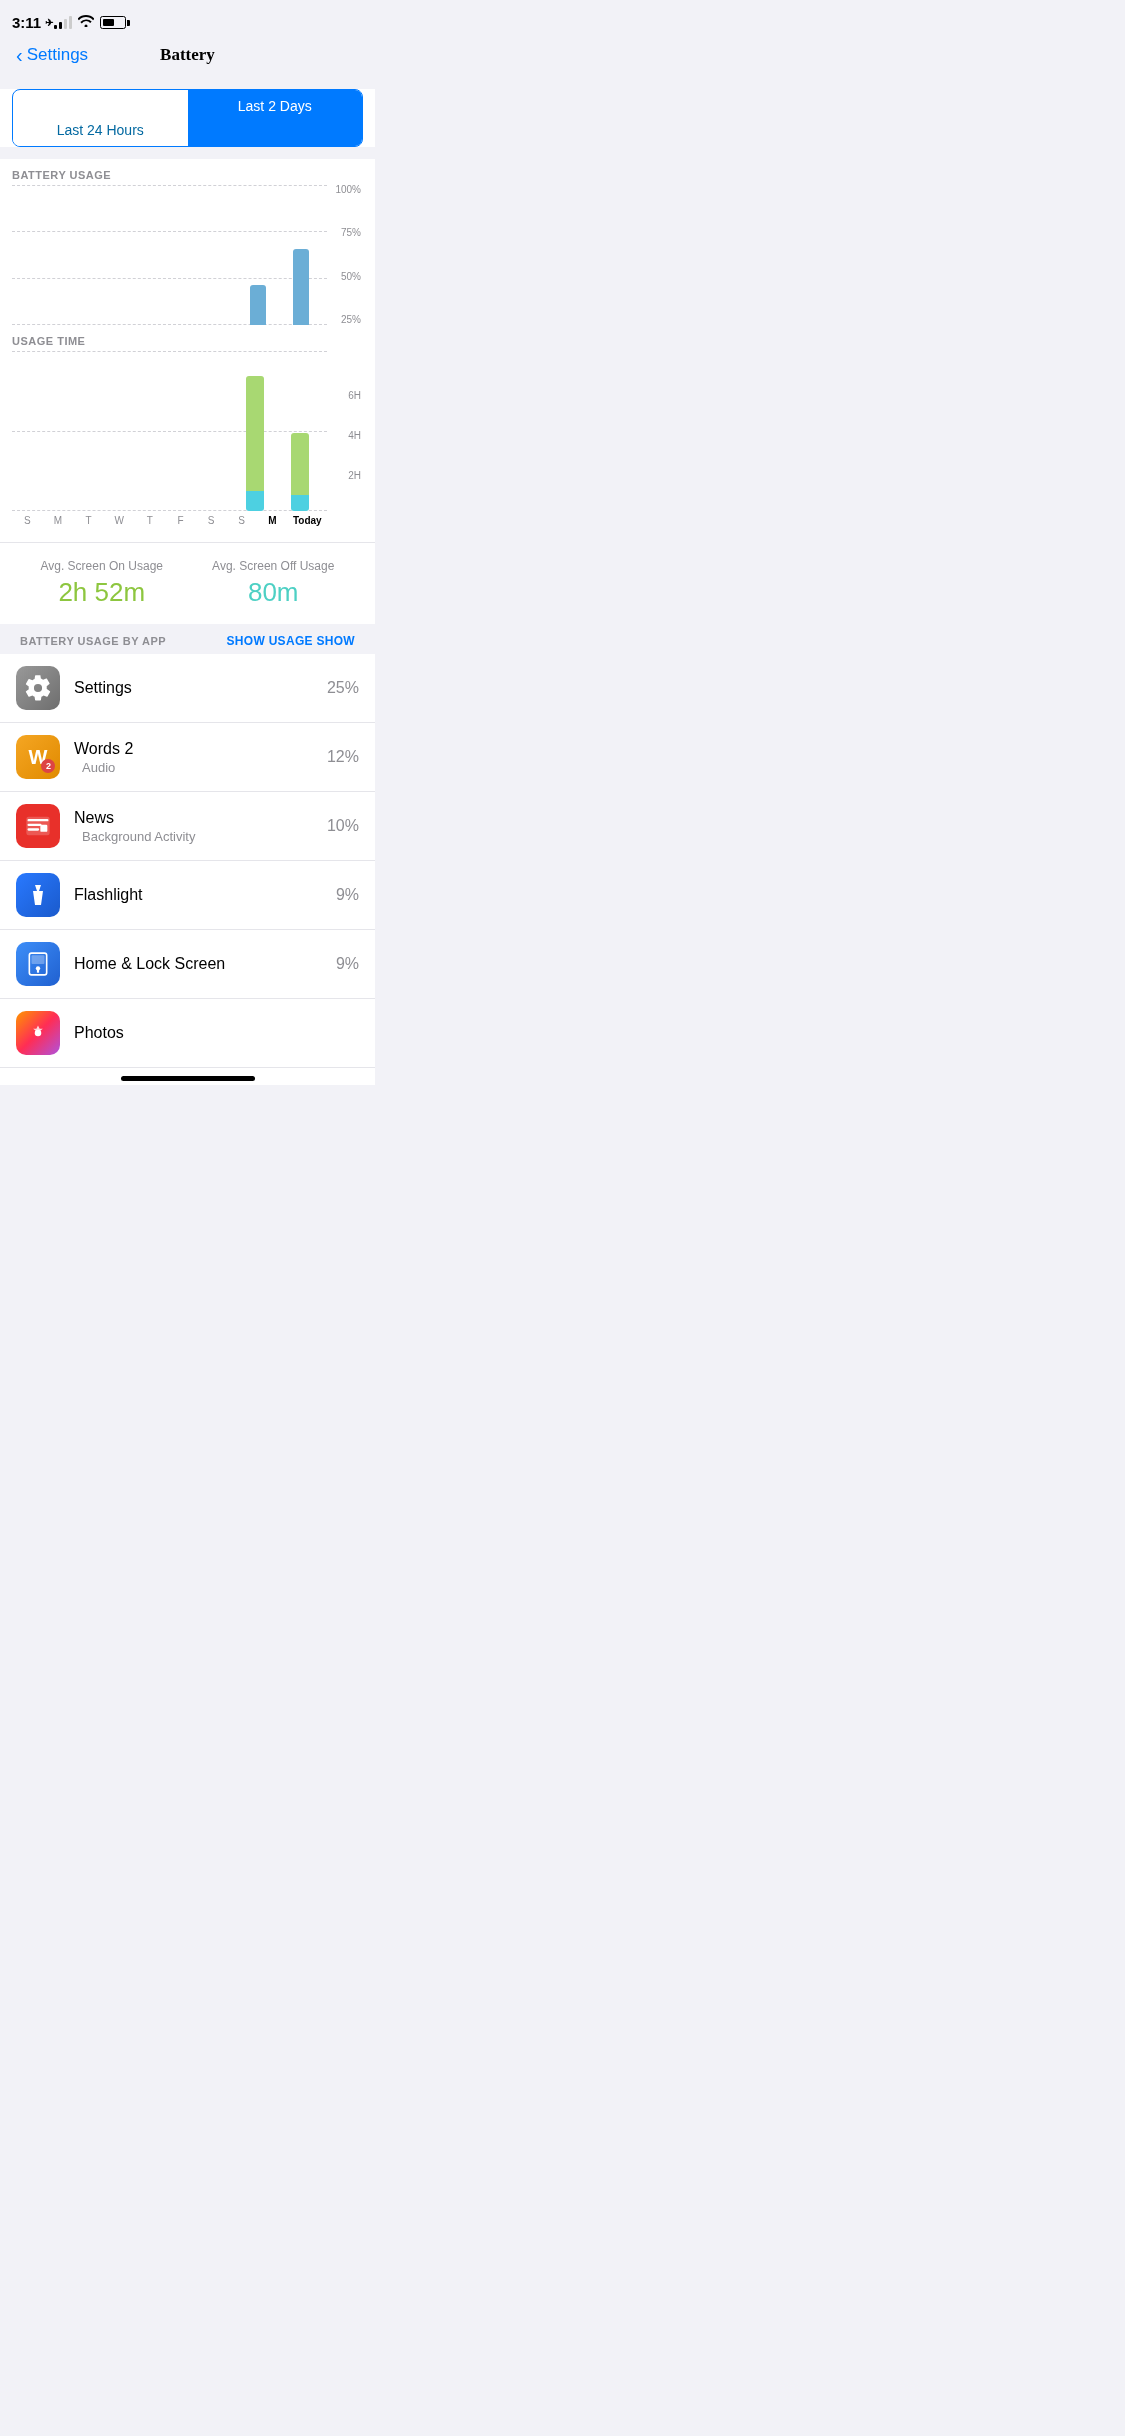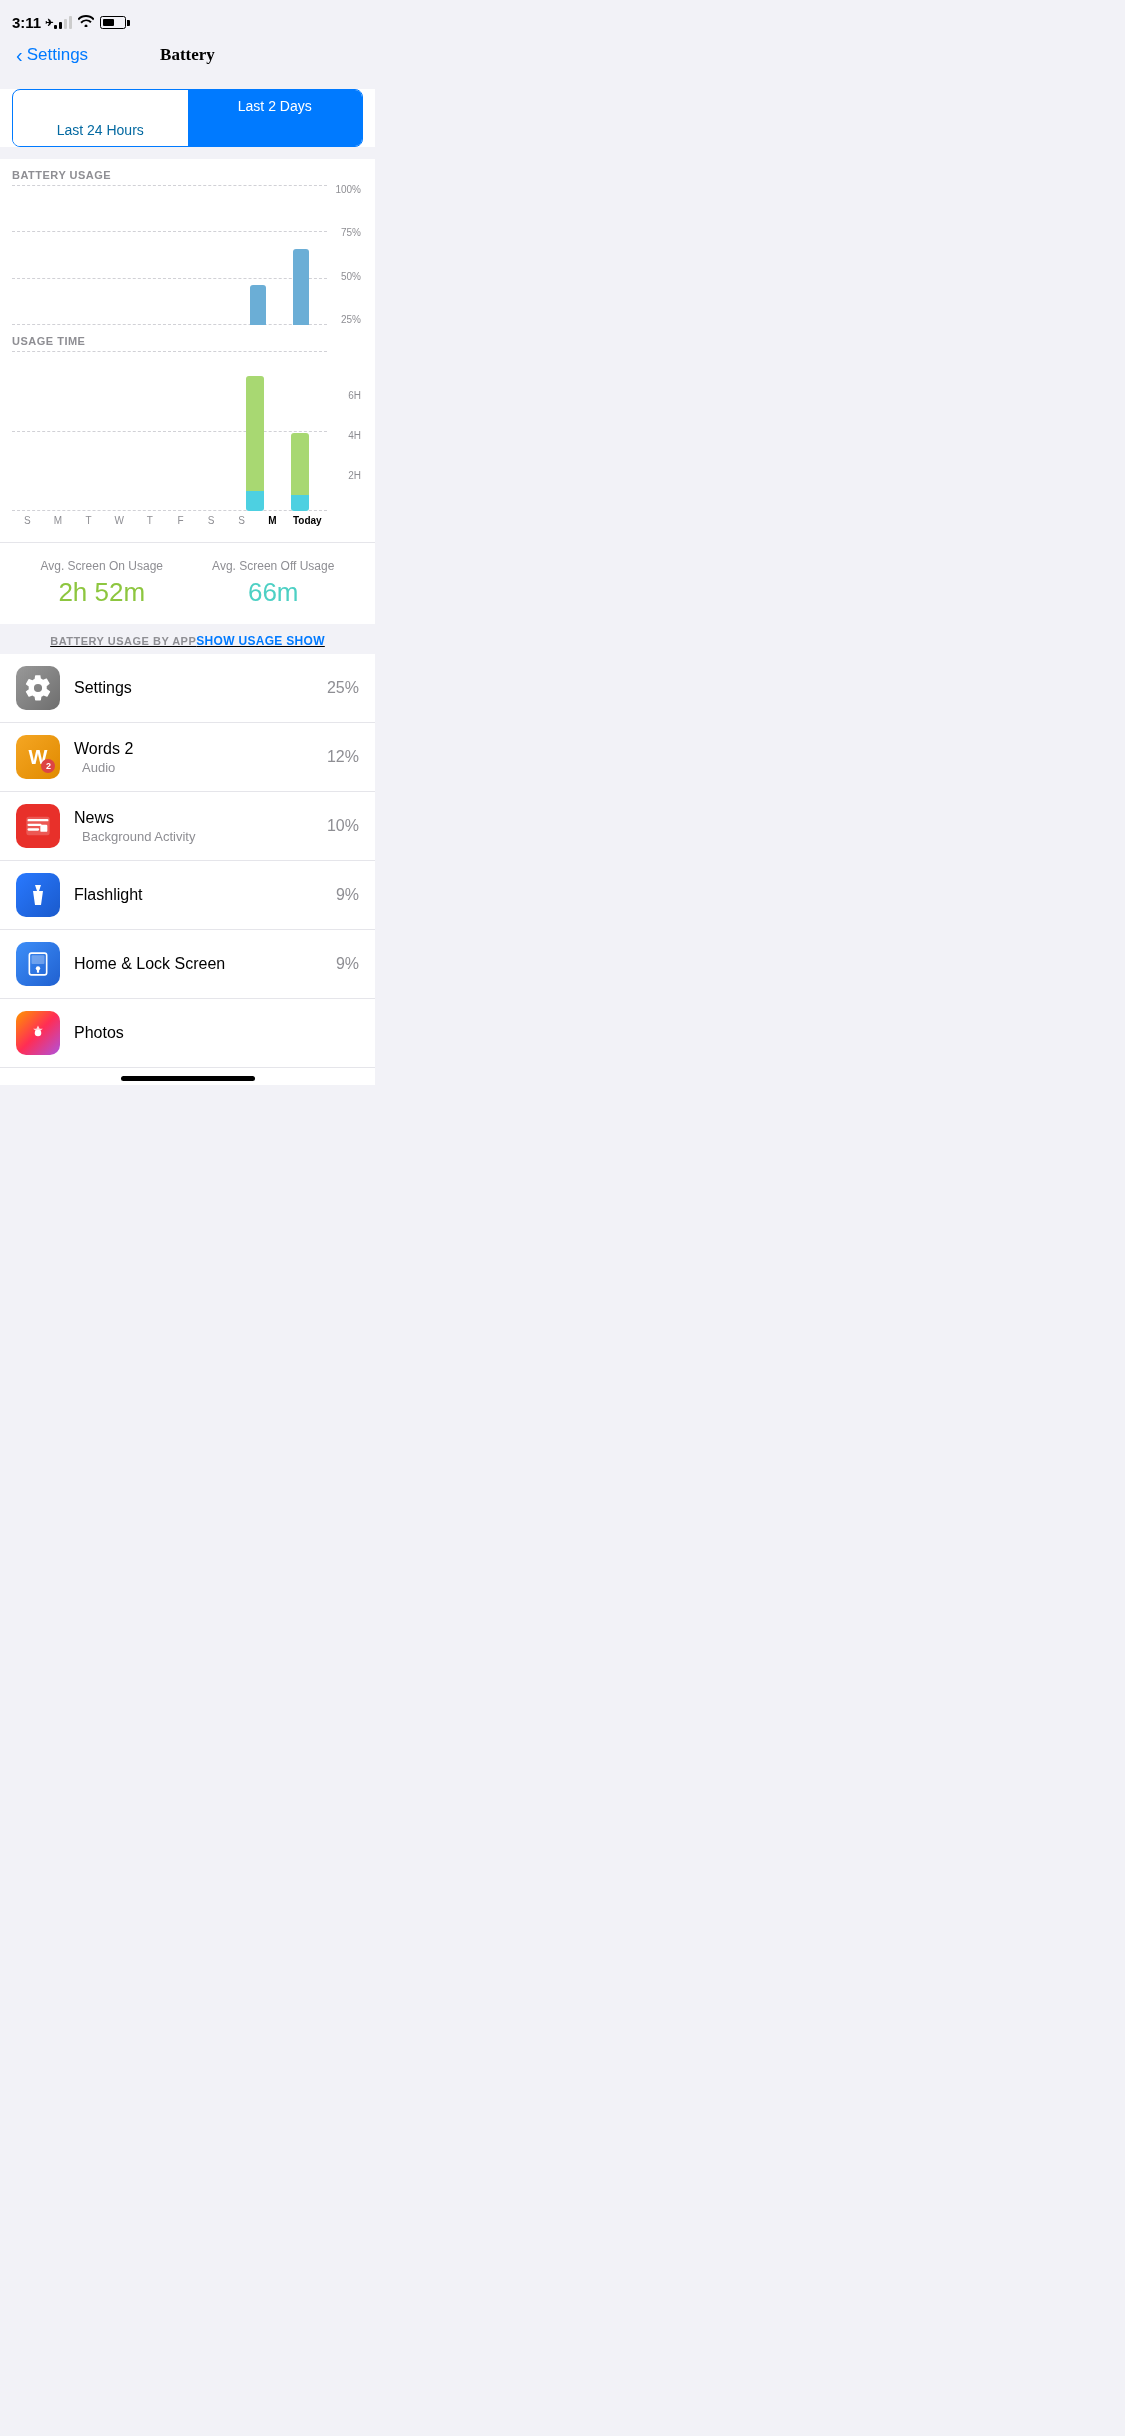--- a/index.html
+++ b/index.html
@@ -252,25 +252,24 @@
     }
     .stat-value-teal {
       font-size: 26px;
       font-weight: 300;
       color: #4dd0c4;
     }
 
     
     .app-section-header {
       display: flex;
-      justify-content: center;
+      justify-content: space-between;
       align-items: center;
       padding: 10px 20px 6px;
       background: #f2f2f7;
-      text-decoration: underline;
     }
     .show-usage-btn {
       color: #007aff;
       font-size: 12px;
       font-weight: 600;
       letter-spacing: 0.3px;
     }
 
     
     .app-list {
@@ -474,21 +473,21 @@
   </div>
 </div>
 
 <div class="stats-row">
   <div class="stat-item">
     <div class="stat-label">Avg. Screen On Usage</div>
     <div class="stat-value-green">2h 52m</div>
   </div>
   <div class="stat-item">
     <div class="stat-label">Avg. Screen Off Usage</div>
-    <div class="stat-value-teal">66m</div>
+    <div class="stat-value-teal">80m</div>
   </div>
 </div>
 
 <div class="app-section-header">
   <span class="section-label" style="padding:0;">BATTERY USAGE BY APP</span>
   <span class="show-usage-btn">SHOW USAGE SHOW</span>
 </div>
 
 <div class="app-list">
 

